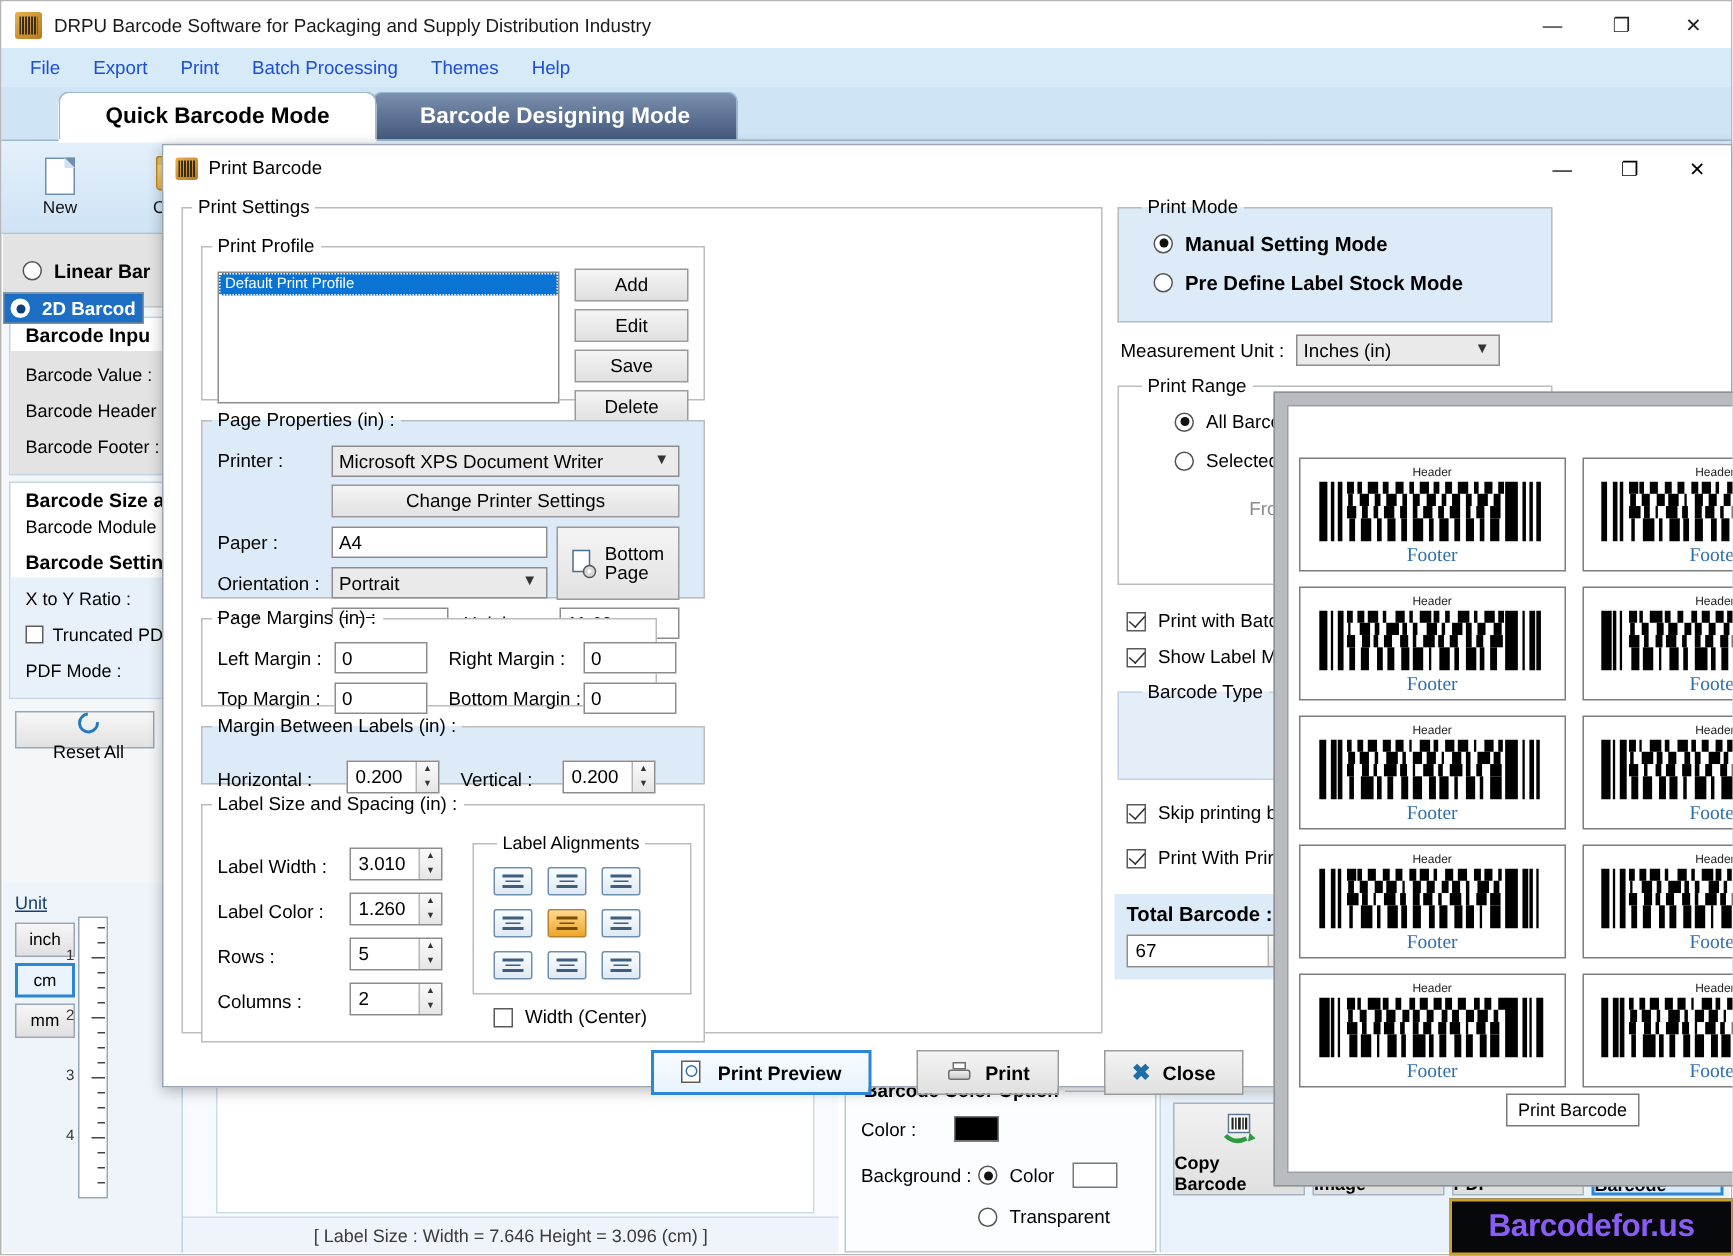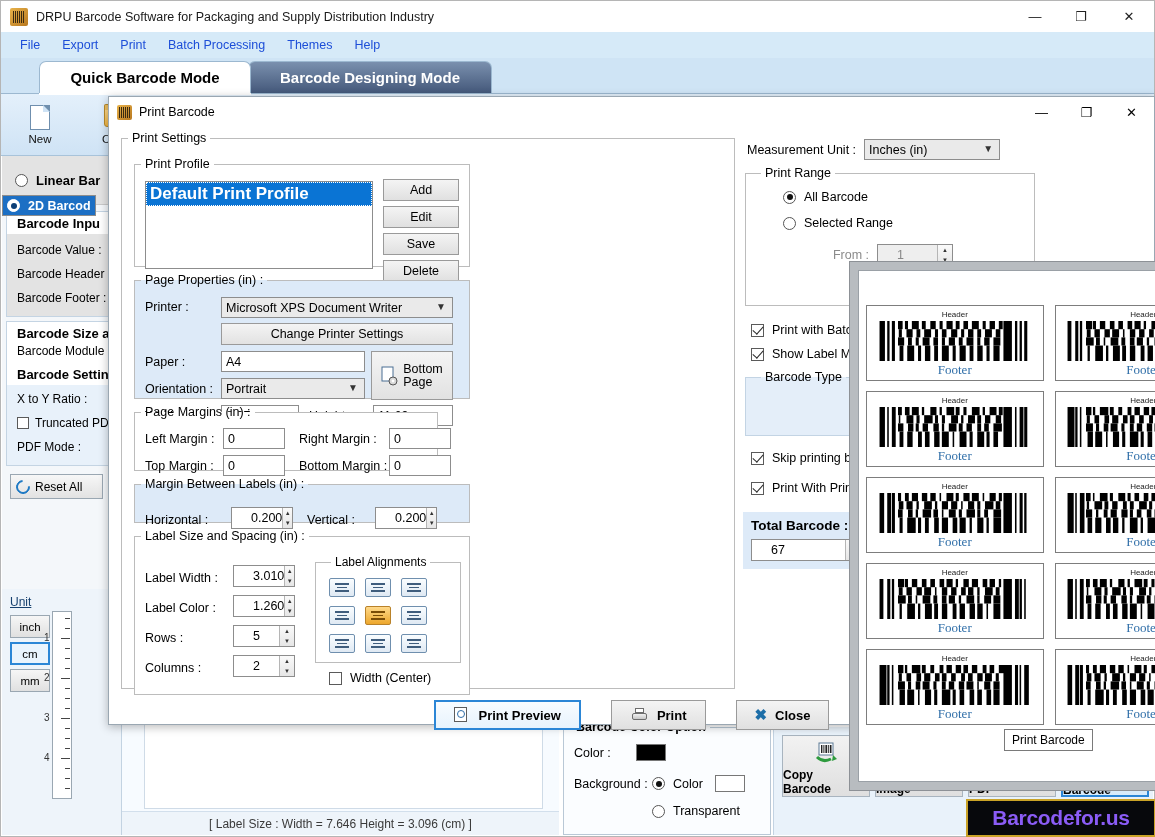--- a/index.html
+++ b/index.html
@@ -78,21 +78,21 @@
 
   .grp { border:1px solid #c4d4e3; margin:6px 4px 0 4px; background:#fff; }
   .grp-t { font-size:13px; font-weight:bold; padding:4px 0 3px 10px; }
   .grp-rows { background:#e3e3e3; padding:4px 0 6px 0; }
   .grp-rows2 { background:#e8f1fa; padding:2px 0 6px 0; }
   .grow { font-size:12px; padding:5px 0 5px 10px; white-space:nowrap; }
   .cb { width:12px; height:12px; border:1px solid #5a5a5a; background:#fff;
      display:inline-block; vertical-align:-2px; margin-right:6px; }
   .resetbtn { margin:8px 0 0 8px; width:93px; height:25px; display:flex; align-items:center;
      gap:5px; padding-left:5px; background:linear-gradient(180deg,#f7f7f7,#e2e2e2);
-     border:1px solid #9aa7b2; font-size:12px; }
+     border:1px solid #9aa7b2; font-size:12px;flex-direction:column; }
   .refresh-ic { width:14px; height:14px; border:2.5px solid #1f7ac4; border-radius:50%;
      border-top-color:transparent; transform:rotate(40deg); flex:none; }
 
   .unitcol { position:absolute; left:1px; top:588px; width:119px; bottom:1px;
      background:#eef4fa; }
   .unit-lbl { font-size:12px; text-decoration:underline; color:#16406e; padding:6px 0 2px 8px; }
   .unitbtn { width:40px; height:23px; margin:4px 0 0 8px; font-size:11.5px;
      display:flex; align-items:center; justify-content:center;
      background:linear-gradient(180deg,#f6f6f6,#e0e0e0); border:1px solid #9aa7b2; }
   .unitbtn.act { border:2px solid #2b86d6; background:#eaf4fd; }
@@ -148,22 +148,22 @@
 
   .dbody { position:absolute; left:0; right:0; top:30px; bottom:0; }
 
   fieldset.fs { position:absolute; border:1px solid #bcbcbc; margin:0; padding:0; }
   fieldset.fs > legend { font-size:12.5px; padding:0 4px; margin-left:6px; }
 
   .ps-outer { left:12px; top:4px; width:614px; height:558px; }
   .pp-inner { left:12px; top:12px; width:336px; height:110px; background:#fff; }
   .listbox { position:absolute; left:10px; top:10px; width:228px; height:88px;
      border:1px solid #8d8d8d; background:#fff; }
-  .listsel { background:#0a74d4; color:#fff; font-size:17px; padding:1px 3px;
-     border:1px dotted #fff;font-weight:bold; }
+  .listsel { background:#0a74d4; color:#fff; font-size:10px; padding:1px 3px;
+     border:1px dotted #fff; }
   .sbtn { position:absolute; left:248px; width:76px; height:22px;
      background:linear-gradient(180deg,#f4f4f4,#e0e0e0); border:1px solid #9a9a9a;
      font-size:12.5px; display:flex; align-items:center; justify-content:center; }
 
   .pagprop { left:12px; top:128px; width:336px; height:126px; background:#ddeaf8; }
   .lbl { position:absolute; font-size:12.5px; }
   .txt { position:absolute; border:1px solid #8d8d8d; background:#fff; font-size:12.5px;
      padding:2px 4px; height:21px; display:flex; align-items:center; }
   .sel { position:absolute; border:1px solid #8d8d8d; background:#eaeaea; font-size:12.5px;
      padding:2px 4px; height:21px; display:flex; align-items:center; }
@@ -182,21 +182,21 @@
      grid-template-columns:repeat(3,36px); grid-template-rows:repeat(3,28px); }
   .alc { width:26px; height:19px; margin:3px auto; border:1px solid #6f8fae;
      background:linear-gradient(180deg,#fafdff,#dfe9f3); border-radius:2px;
      display:flex; flex-direction:column; justify-content:center; align-items:center; gap:2px; }
   .alc i { display:block; height:1.6px; background:#3f5d7d; }
   .alc.on { background:linear-gradient(180deg,#ffd98a,#eda72c); border-color:#b9822a; }
   .alc.on i { background:#7a4c06; }
 
   .spin { position:absolute; height:22px; border:1px solid #8d8d8d; background:#fff;
      display:flex; align-items:center; font-size:12.5px; }
-  .spin .v { padding-left:19px; flex:1; }
+  .spin .v { padding-left:5px; flex:1; }
   .spin .ar { width:15px; height:100%; border-left:1px solid #b5b5b5;
      background:linear-gradient(180deg,#fafafa,#e6e6e6); display:flex; flex-direction:column; }
   .spin .ar b { flex:1; display:flex; align-items:center; justify-content:center;
      font-size:6px; color:#333; font-weight:normal; }
   .spin.dis { background:#eeeeee; color:#888; }
 
   .mid { position:absolute; left:634px; top:4px; width:294px; }
   .pmode { position:relative; border:1px solid #bcbcbc; background:#ddeaf8; height:84px; }
   .pmode > legend { font-size:12.5px; padding:0 4px; margin-left:6px; }
   .mrow { display:flex; align-items:center; font-size:13.5px; font-weight:bold; padding-left:14px; height:26px; }
@@ -623,20 +623,31 @@
 
         <div style="position:absolute;left:194px;top:128px;display:flex;align-items:center;font-size:12.5px">
           <span class="ckb"></span>
           <span>Width (Center)</span>
         </div>
       </fieldset>
     </fieldset>
 
     <div class="mid">
 
+      <fieldset class="pmode">
+        <legend>Print Mode</legend>
+        <div class="mrow">
+          <span class="radio on"></span>
+          <span>Manual Setting Mode</span>
+        </div>
+        <div class="mrow">
+          <span class="radio"></span>
+          <span>Pre Define Label Stock Mode</span>
+        </div>
+      </fieldset>
 
       <div style="display:flex;align-items:center;margin:8px 0 6px 4px">
         <span style="font-size:12.5px;margin-right:8px">Measurement Unit :</span>
         <span class="sel" style="position:relative;width:136px">
           <span>Inches (in)</span>
           <span class="cv">▼</span>
         </span>
       </div>
 
       <fieldset class="prange">

